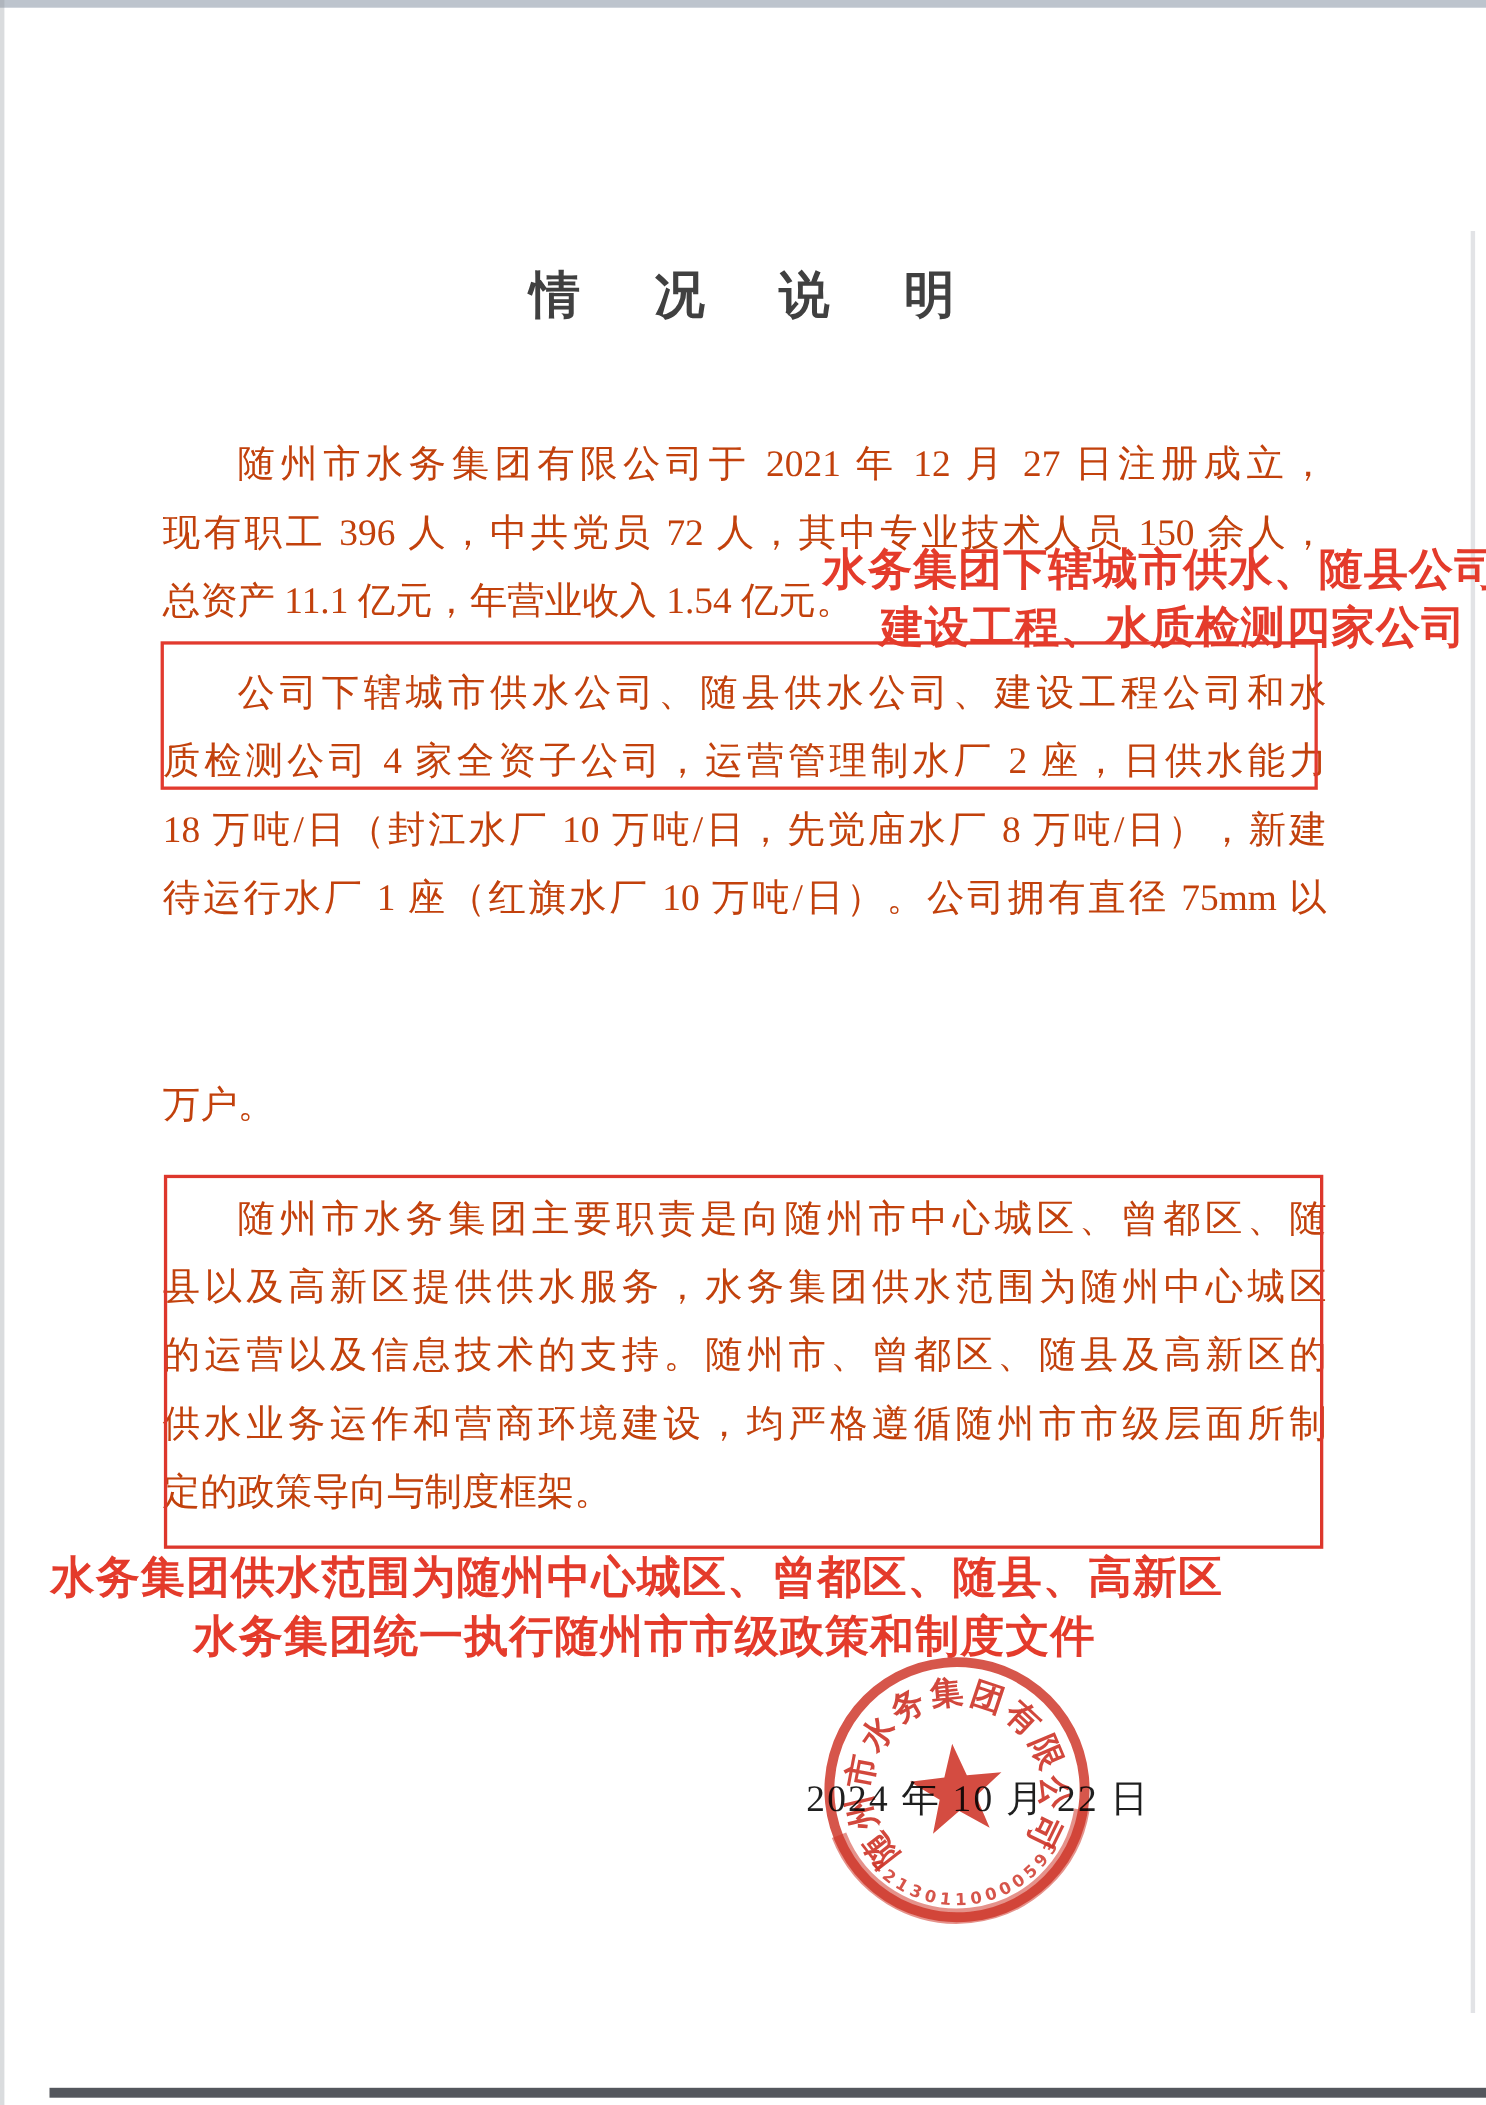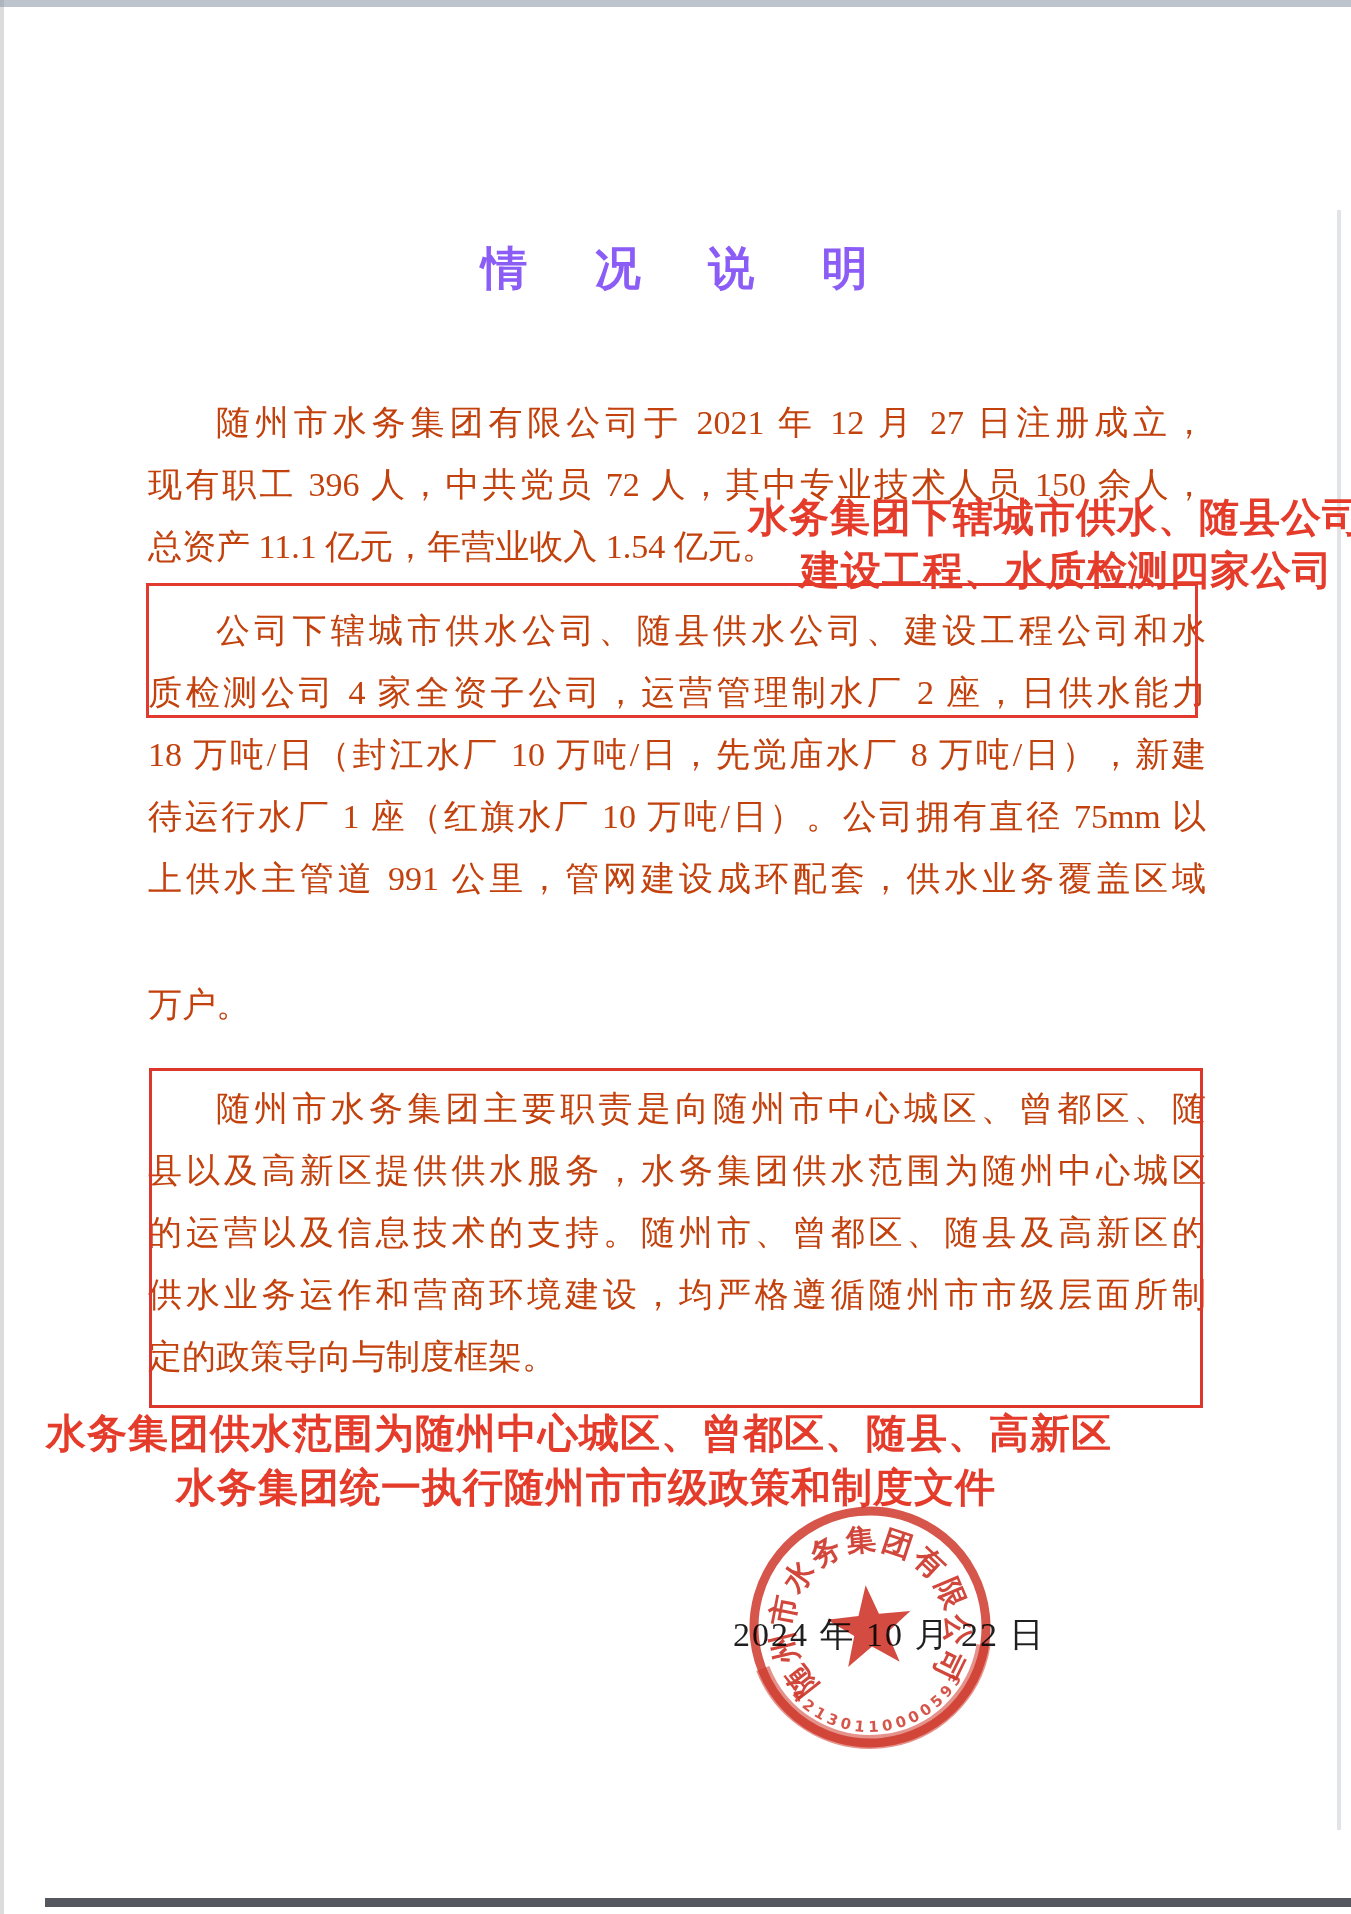--- a/index.html
+++ b/index.html
@@ -11,21 +11,21 @@
     font-family:"Liberation Serif","DejaVu Serif",serif;
   }
   
   .edge-top{position:absolute;left:0;top:0;width:100%;height:7px;background:#bdc4cd;}
   .edge-left{position:absolute;left:0;top:0;width:4px;height:100%;background:rgba(150,155,160,.35);}
   .edge-right{position:absolute;left:1337px;top:210px;width:4px;height:1620px;background:#e2e3e6;}
   .edge-bottom{position:absolute;left:45px;top:1898px;width:1306px;height:9px;background:#54575d;}
 
   .title{
     position:absolute;left:0;top:238px;width:100%;
-    text-align:center;font-size:46px;font-weight:bold;color:#8b5cf6;
+    text-align:center;font-size:46px;font-weight:bold;color:#404040;
     word-spacing:52px;letter-spacing:2px;
   }
   
   .bl{
     position:absolute;left:148px;width:1058px;
     font-size:34px;color:#c2410c;line-height:46px;
   }
   .j{text-align:justify;text-align-last:justify;}
   .e{text-align:left;}
   .in{text-indent:68px;}
@@ -73,21 +73,20 @@
   <div class="title">情 况 说 明</div>
 
   <div class="bl j in" style="top:400px">随州市水务集团有限公司于 2021 年 12 月 27 日注册成立，</div>
   <div class="bl j" style="top:462px">现有职工 396 人，中共党员 72 人，其中专业技术人员 150 余人，</div>
   <div class="bl e" style="top:524px">总资产 11.1 亿元，年营业收入 1.54 亿元。</div>
 
   <div class="bl j in" style="top:608px">公司下辖城市供水公司、随县供水公司、建设工程公司和水</div>
   <div class="bl j" style="top:670px">质检测公司 4 家全资子公司，运营管理制水厂 2 座，日供水能力</div>
   <div class="bl j" style="top:732px">18 万吨/日（封江水厂 10 万吨/日，先觉庙水厂 8 万吨/日），新建</div>
   <div class="bl j" style="top:794px">待运行水厂 1 座（红旗水厂 10 万吨/日）。公司拥有直径 75mm 以</div>
-  <div class="bl j" style="top:856px">上供水主管道 991 公里，管网建设成环配套，供水业务覆盖区域</div>
   <div class="bl e" style="top:982px">万户。</div>
 
   <div class="bl j in" style="top:1086px">随州市水务集团主要职责是向随州市中心城区、曾都区、随</div>
   <div class="bl j" style="top:1148px">县以及高新区提供供水服务，水务集团供水范围为随州中心城区</div>
   <div class="bl j" style="top:1210px">的运营以及信息技术的支持。随州市、曾都区、随县及高新区的</div>
   <div class="bl j" style="top:1272px">供水业务运作和营商环境建设，均严格遵循随州市市级层面所制</div>
   <div class="bl e" style="top:1334px">定的政策导向与制度框架。</div>
 
   <div class="hbox hbox1"></div>
   <div class="hbox hbox2"></div>

